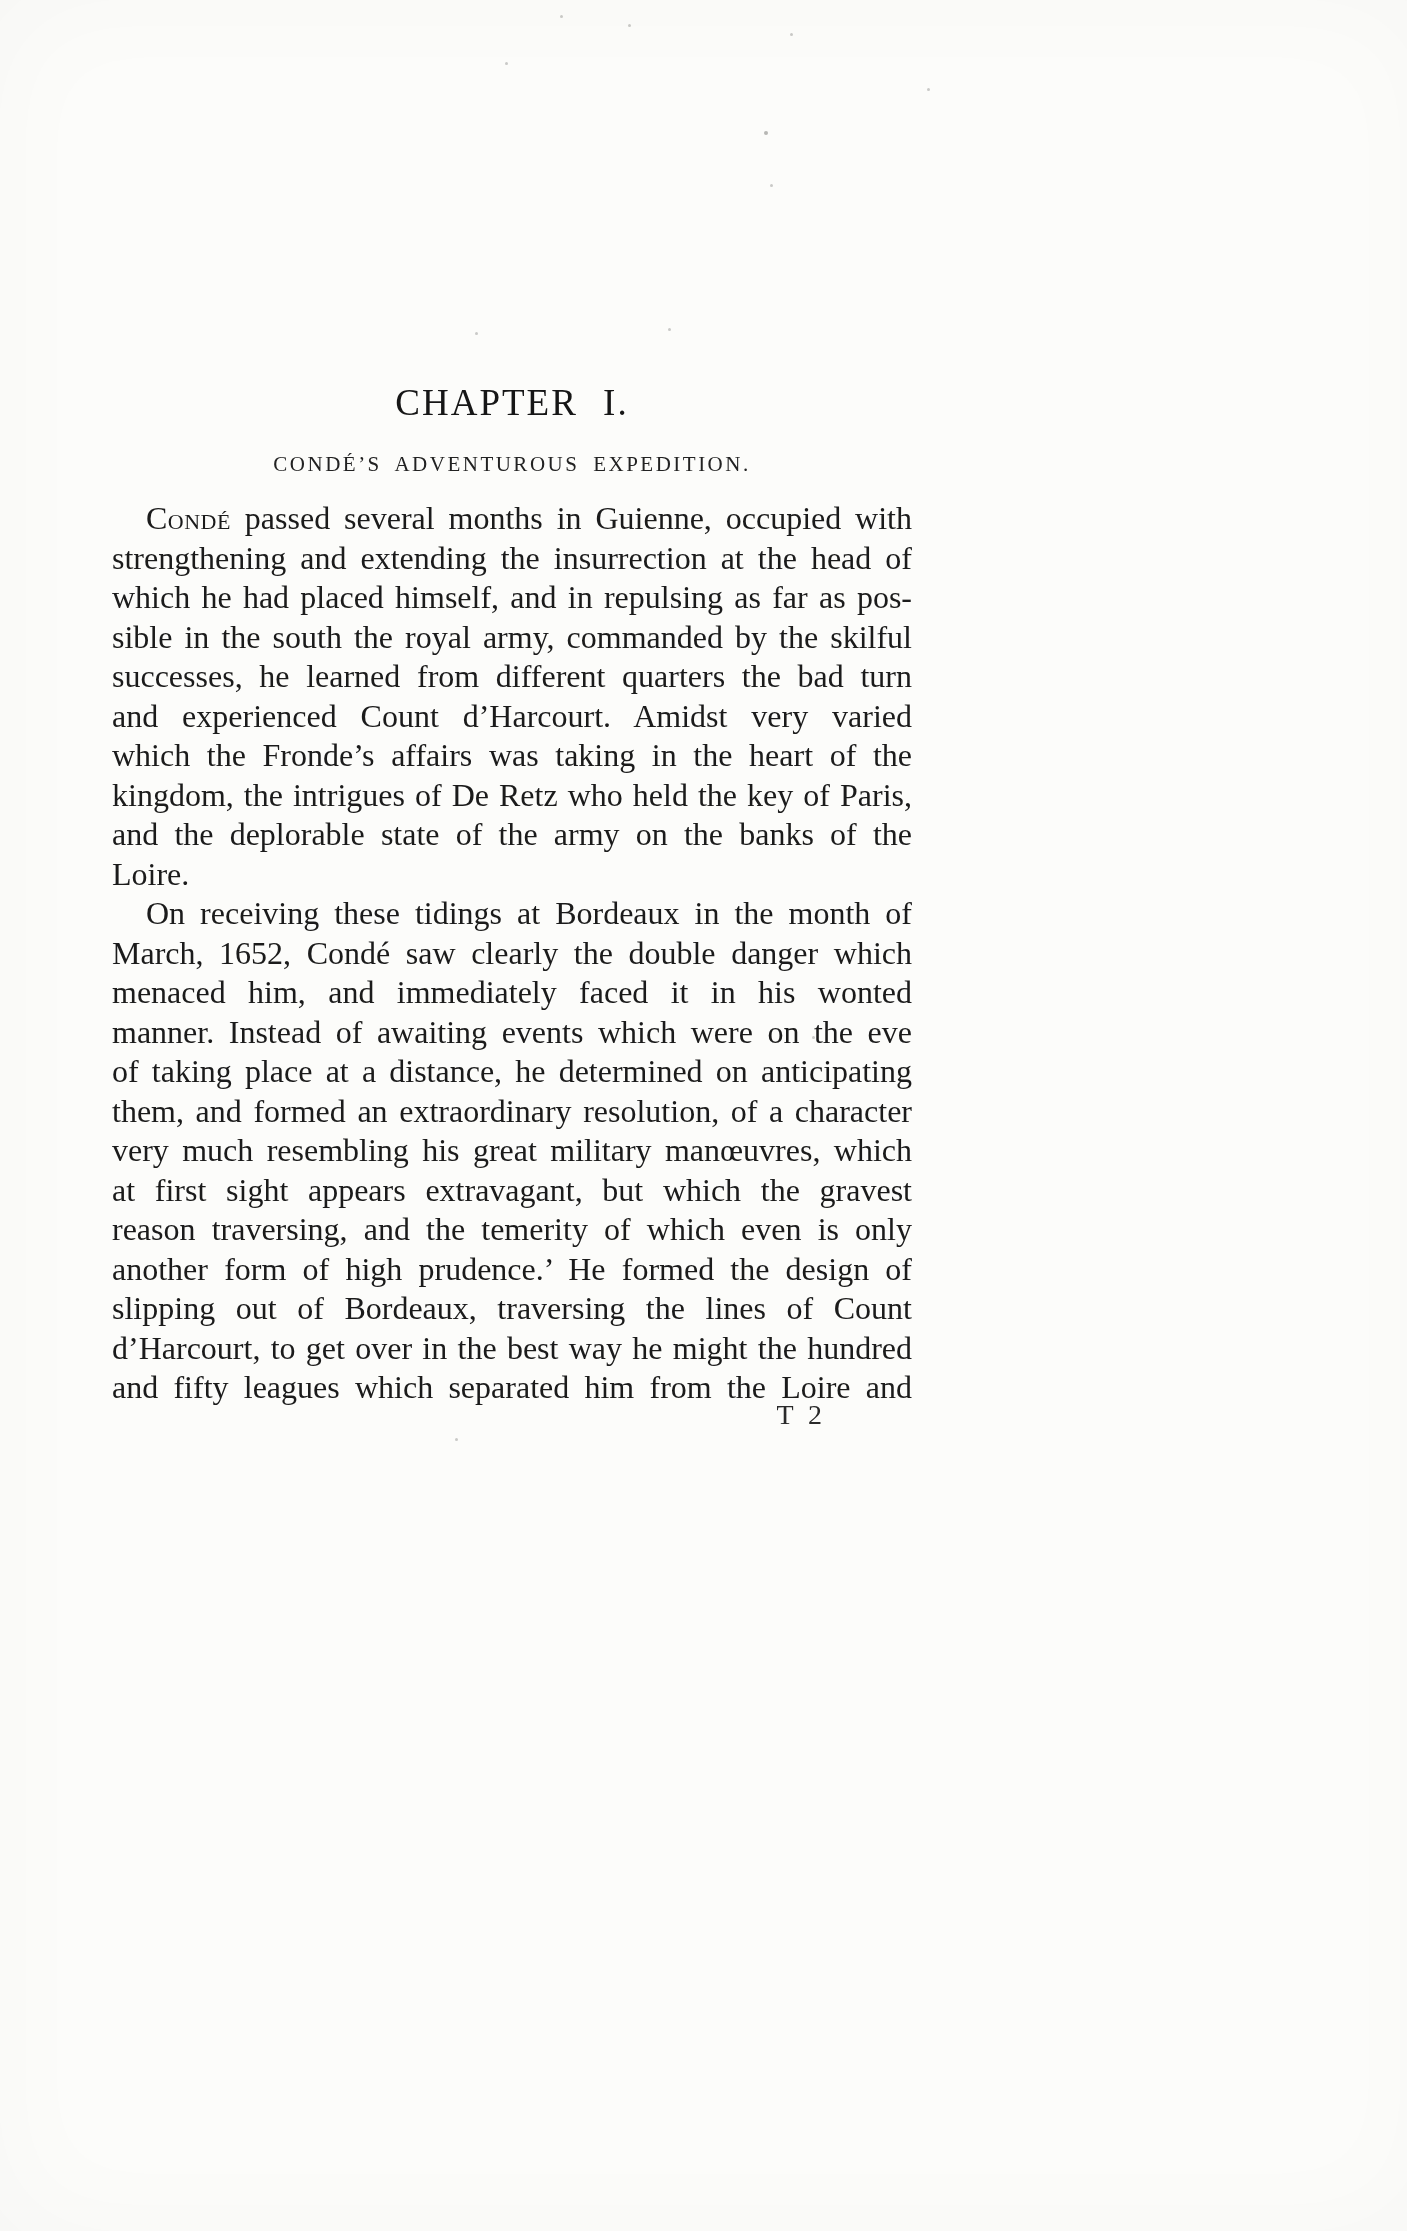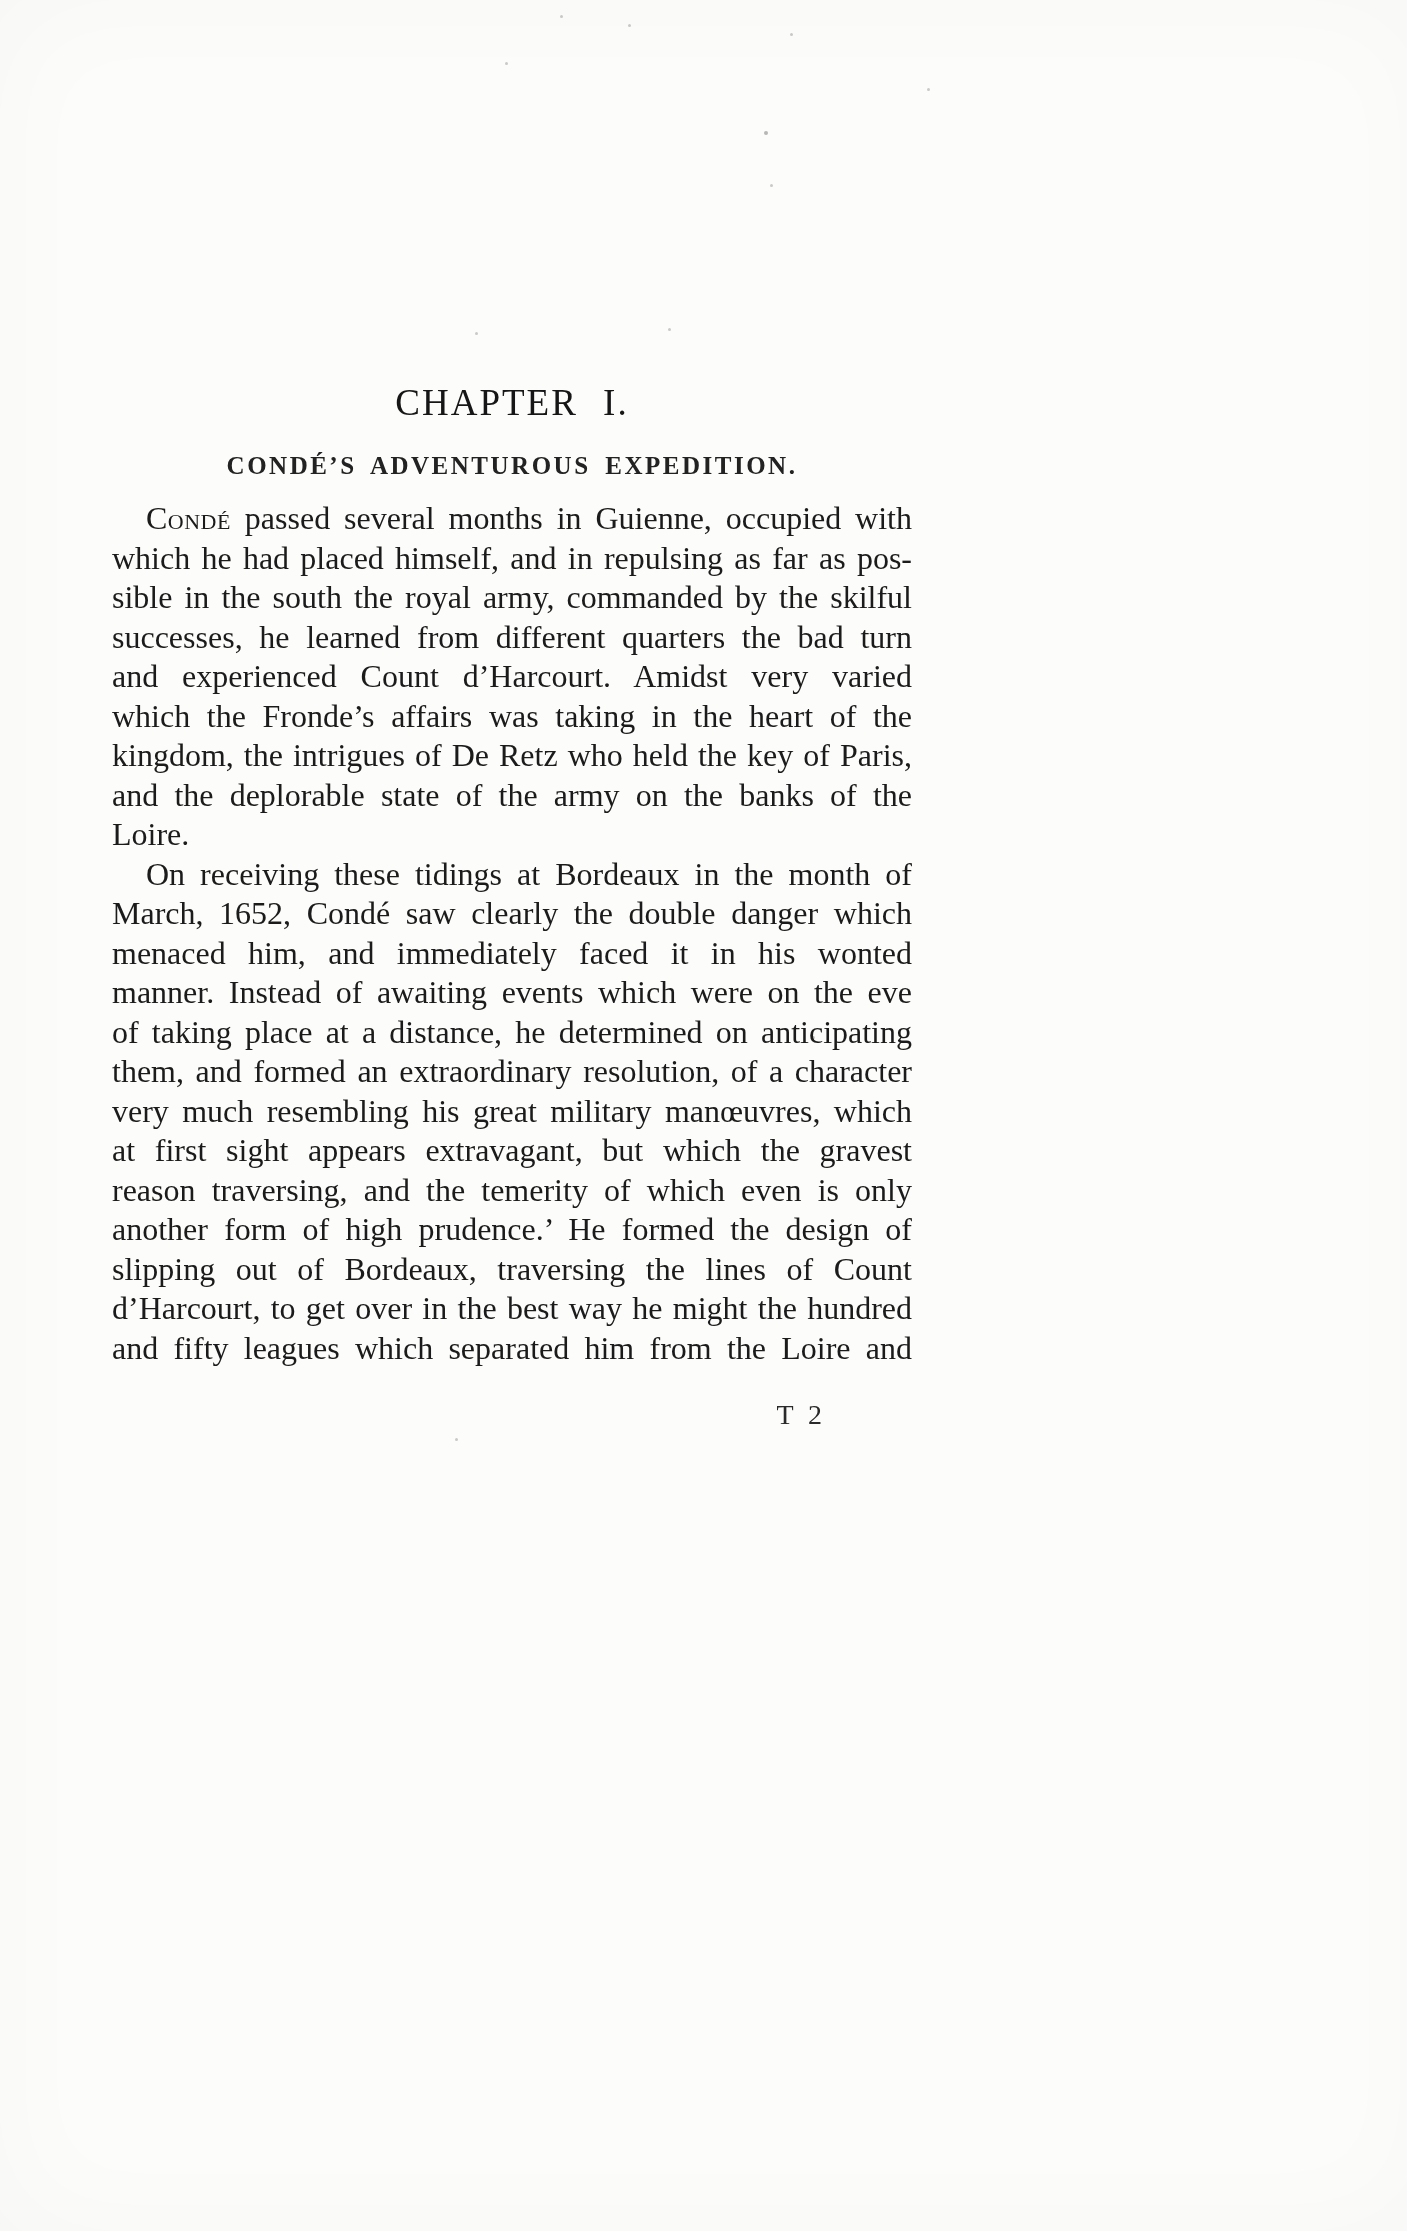--- a/index.html
+++ b/index.html
@@ -31,22 +31,22 @@
     word-spacing: 14px;
     color: #161616;
   }
   .chapter-subtitle {
     position: absolute;
     left: 112px;
     top: 452px;
     width: 800px;
     margin: 0;
     text-align: center;
-    font-size: 25px;
-    font-weight: 700;
+    font-size: 21px;
+    font-weight: 400;
     letter-spacing: 2.5px;
     word-spacing: 6px;
     color: #222;
   }
   .page-body {
     position: absolute;
     left: 112px;
     top: 499px;
     width: 800px;
     font-size: 32px;
@@ -106,20 +106,21 @@
   <i class="speck small" style="left:812px; top:1036px;"></i>
   <i class="speck small" style="left:455px; top:1438px;"></i>
 
   <h1 class="chapter-heading">CHAPTER I.</h1>
 
   <h2 class="chapter-subtitle">CONDÉ’S ADVENTUROUS EXPEDITION.</h2>
 
   <div class="page-body">
       <div class="paragraph">
         <div class="line indent"><span class="smallcaps">Condé</span> passed several months in Guienne, occupied with</div>
+        <div class="line">strengthening and extending the insurrection at the head of</div>
         <div class="line">which he had placed himself, and in repulsing as far as pos-</div>
         <div class="line">sible in the south the royal army, commanded by the skilful</div>
         <div class="line">successes, he learned from different quarters the bad turn</div>
         <div class="line">and experienced Count d’Harcourt.  Amidst very varied</div>
         <div class="line">which the Fronde’s affairs was taking in the heart of the</div>
         <div class="line">kingdom, the intrigues of De Retz who held the key of Paris,</div>
         <div class="line">and the deplorable state of the army on the banks of the</div>
         <div class="line no-justify">Loire.</div>
       </div>
       <div class="paragraph">

